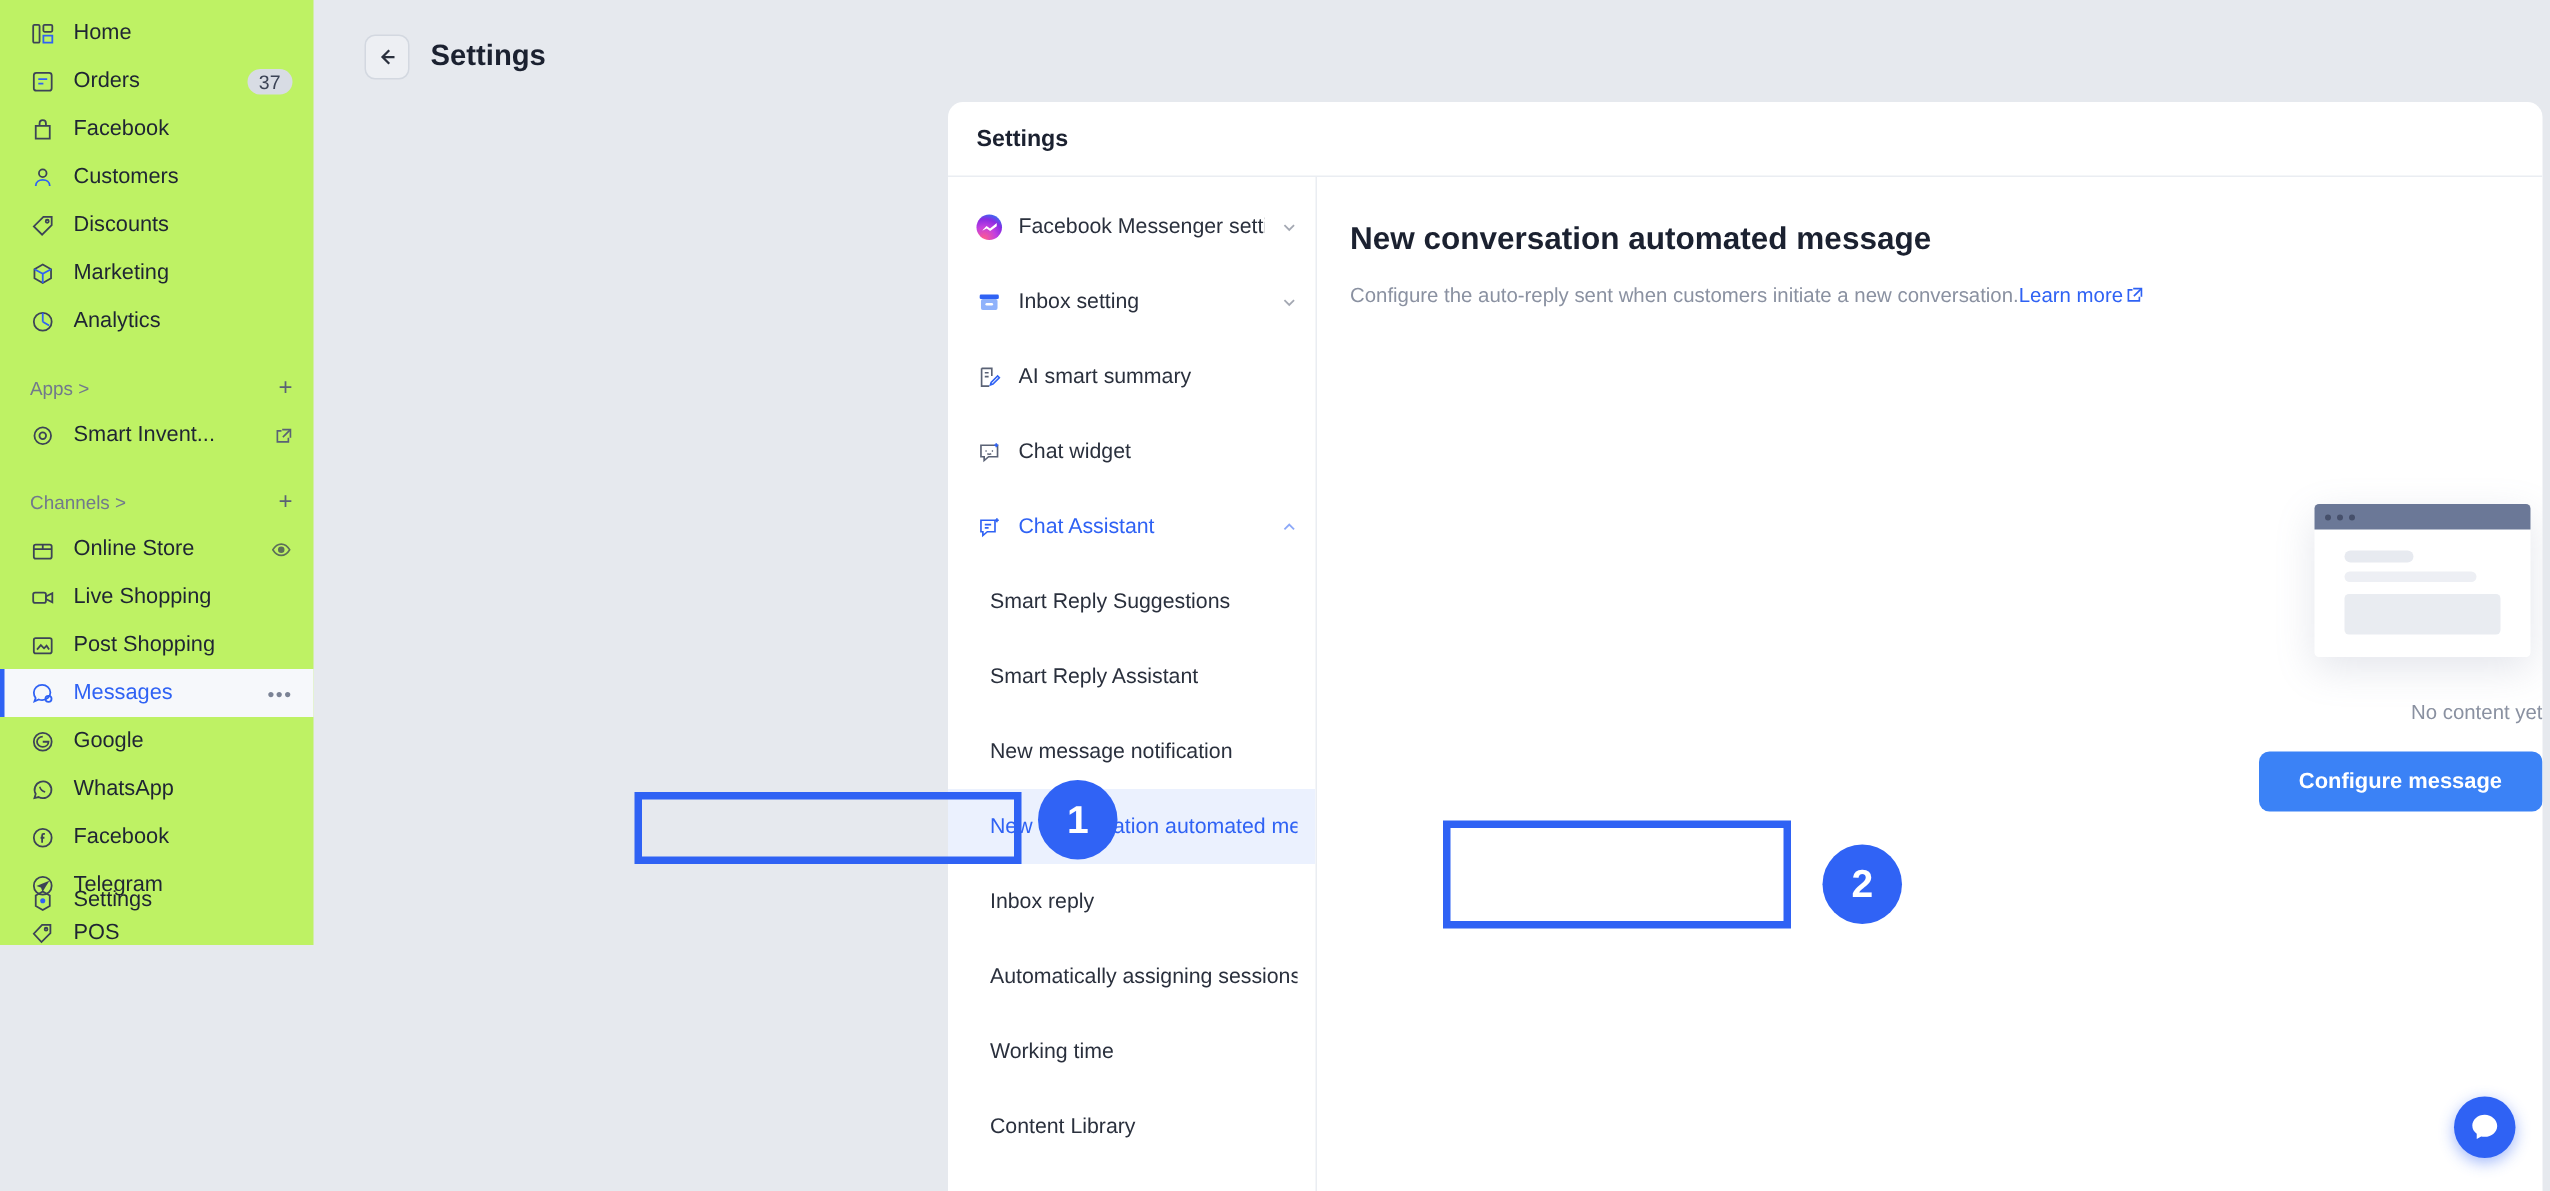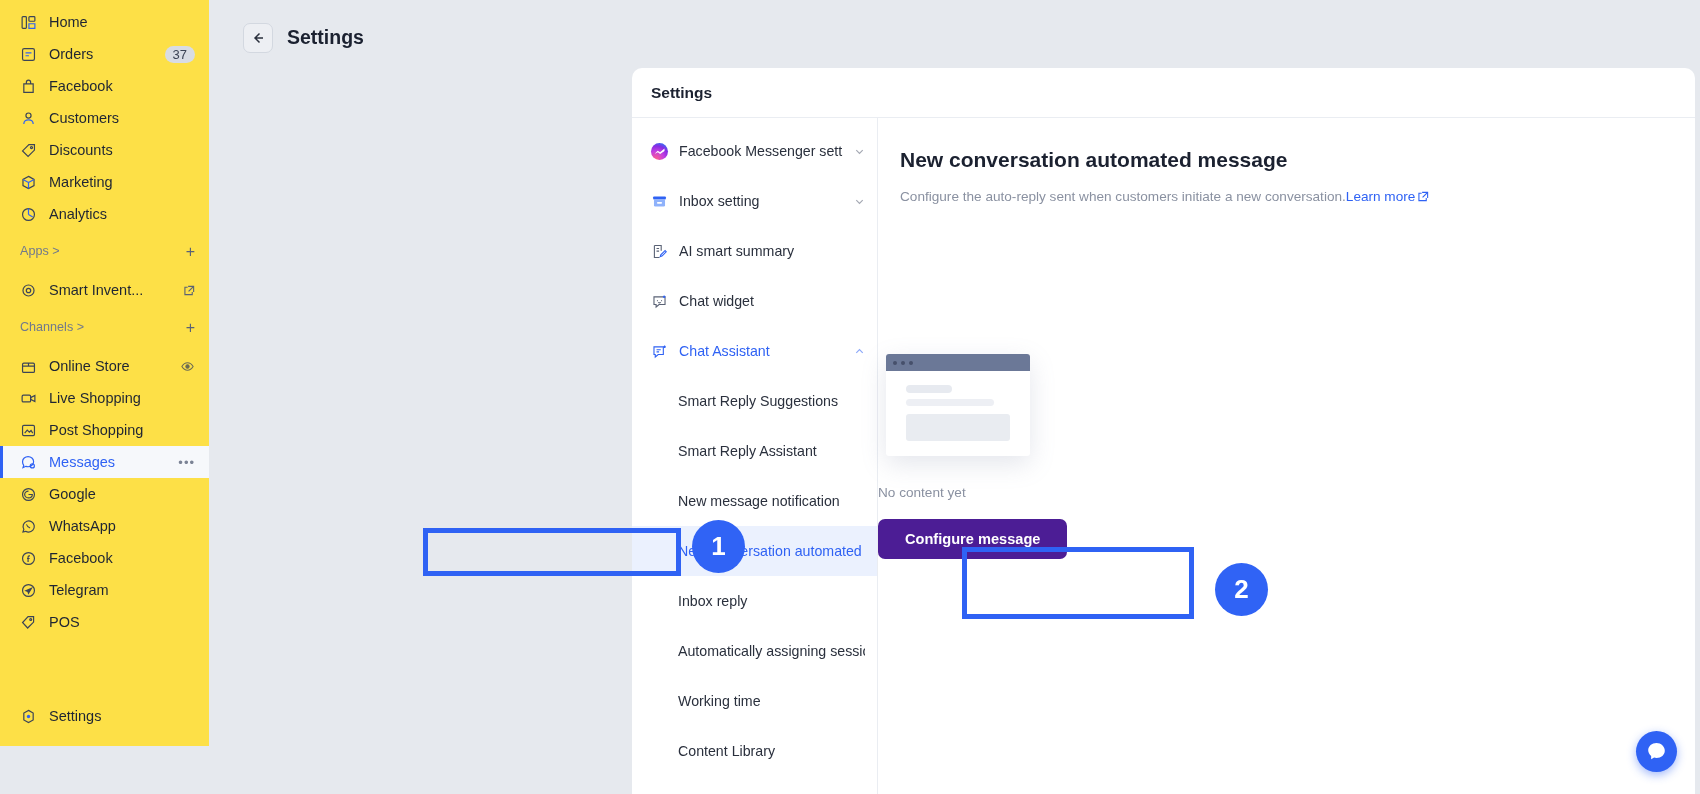--- a/index.html
+++ b/index.html
@@ -6,21 +6,21 @@
   html, body {
     width: 1700px; height: 794px;
     font-family: "Liberation Sans", sans-serif;
     background: #E6E9EE;
     overflow: hidden;
   }
   .app { position: relative; width: 1700px; height: 794px; display: flex; }
 
   
   .sidebar {
-    width: 209px; height: 746px; background: #fde047;
+    width: 209px; height: 630px; background: #bef264;
     flex: 0 0 209px; position: relative; padding-top: 6px;
   }
   .nav-item {
     display: flex; align-items: center; height: 32px;
     padding: 0 14px 0 20px; gap: 12px; cursor: pointer;
     position: relative; color: #1F2533; font-size: 14.5px;
   }
   .nav-item .label { flex: 1; white-space: nowrap; overflow: hidden; }
   .nav-item.active {
     background: #F6F8FB; color: #2F62F4; font-weight: 500; justify-content: space-between;
@@ -28,21 +28,21 @@
   .nav-item.active::before {
     content: ""; position: absolute; left: 0; top: 0; bottom: 0;
     width: 3px; background: #2F62F4;
   }
   .nav-icon { width: 17px; height: 17px; flex: 0 0 17px; display: block; }
   .badge-count {
     background: #D8DCE4; color: #3C4456; font-size: 13px;
     border-radius: 9px; padding: 1px 8px; line-height: 15px;
   }
   .section-head {
-    display: flex; height: 30px;
+    display: flex; align-items: center; height: 30px;
     padding: 0 14px 0 20px; color: #71798C; font-size: 12.6px;
     margin-top: 14px;
   }
   .section-head .sec-label { flex: 1; }
   .plus { color: #5A6275; font-size: 16px; line-height: 1; cursor: pointer; }
   .ext-icon { width: 11px; height: 11px; margin-left: 5px; }
   .eye-icon { width: 15px; height: 15px; opacity: .75; }
   .dots { color: #7B8395; letter-spacing: 1px; font-size: 13px; }
   .sidebar-bottom { position: absolute; left: 0; bottom: 14px; width: 100%; }
 
@@ -79,21 +79,21 @@
   }
   .snav-item {
     display: flex; align-items: center; gap: 11px;
     height: 50px; padding: 0 12px 0 19px;
     font-size: 14.2px; color: #2A303D; cursor: pointer;
     white-space: nowrap;
   }
   .snav-item .s-label { flex: 1; overflow: hidden; }
   .snav-item.accent { color: #2F62F4; }
   .snav-item.selected { background: #EBF1FE; color: #2F62F4; }
-  .snav-item.sub { padding-left: 46px; }
+  .snav-item.sub { padding-left: 28px; }
   .chev { width: 11px; height: 11px; flex: 0 0 11px; opacity: .55; }
   .snav-icon { width: 17px; height: 17px; flex: 0 0 17px; }
   .fb-icon {
     width: 17px; height: 17px; border-radius: 50%; flex: 0 0 17px;
     background: radial-gradient(circle at 30% 95%, #FF5C8D 0%, #C33FE0 40%, #8A2BE2 65%, #0099FF 100%);
     position: relative;
   }
   .fb-icon::after {
     content: ""; position: absolute; left: 3.5px; top: 5.5px;
     width: 10px; height: 6px; background: #fff;
@@ -106,22 +106,22 @@
   .detail-desc {
     margin-top: 15px; font-size: 13.6px; color: #8A91A1; line-height: 1.4;
   }
   .detail-desc a {
     color: #2F62F4; text-decoration: none; font-weight: 500;
   }
   .ext-sm { width: 11px; height: 11px; vertical-align: -1px; margin-left: 3px; }
 
   
   .empty {
-    position: absolute; left: 0; right: 0; top: 226px;
-    display: flex; flex-direction: column; align-items: flex-start;
+    position: absolute; left: 0; right: 0; top: 208px;
+    display: flex; flex-direction: column; align-items: flex-end;
   }
   .illus { width: 160px; height: 116px; position: relative; }
   .illus-shadow {
     position: absolute; left: 8px; top: 10px; width: 144px; height: 102px;
     background: #FFFFFF;
     box-shadow: 0 8px 26px rgba(120,132,160,.20);
     border-radius: 3px;
   }
   .illus-bar {
     position: absolute; left: 8px; top: 10px; width: 144px; height: 17px;
@@ -140,21 +140,21 @@
     background: #EDEFF4; border-radius: 4px;
   }
   .illus-block {
     position: absolute; left: 28px; top: 70px; width: 104px; height: 27px;
     background: #E9ECF1; border-radius: 3px;
   }
   .empty-text {
     margin-top: 25px; font-size: 13.6px; color: #8A91A1;
   }
   .cfg-btn {
-    margin-top: 19px; background: #4c1d95; color: #fff;
+    margin-top: 19px; background: #3b82f6; color: #fff;
     border: none; border-radius: 7px; height: 40px; padding: 0 27px;
     font-size: 14.6px; font-weight: 700; cursor: pointer;
     font-family: "Liberation Sans", sans-serif;
   }
 
   
   .ann-box {
     position: absolute; border: 5px solid #2F62F4; pointer-events: none;
   }
   .ann-badge {

